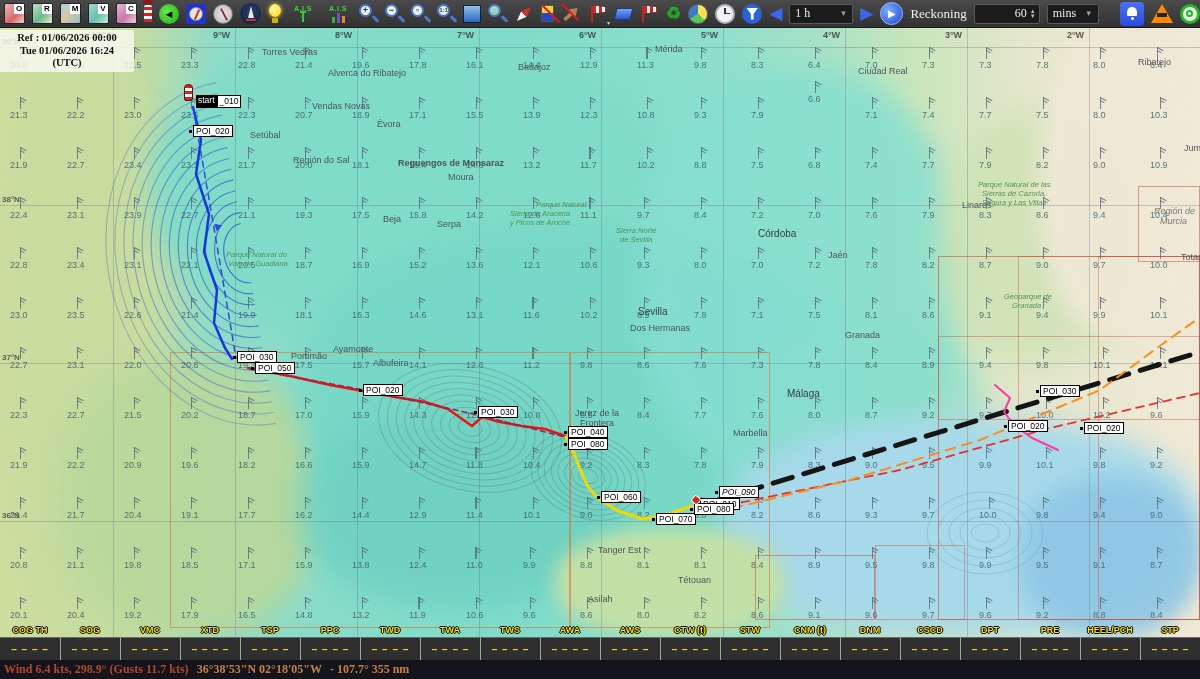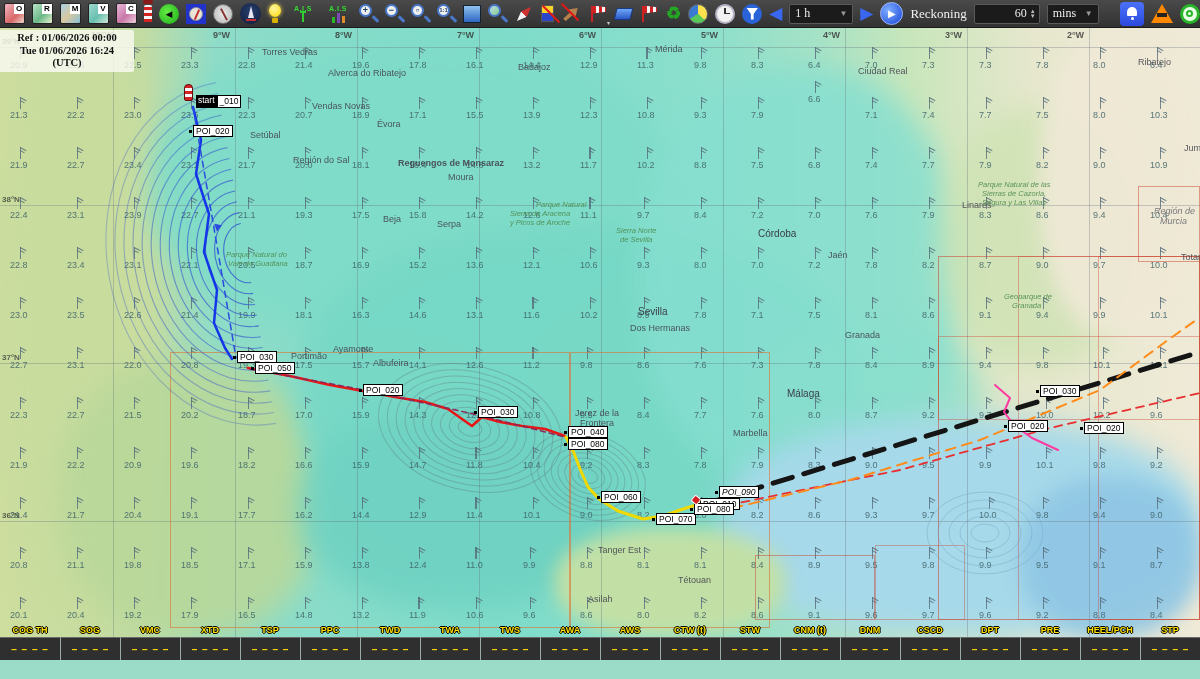--- a/index.html
+++ b/index.html
@@ -770,13 +770,18 @@
       <div class="inst-cell">
         <div class="inst-label">HEEL/PCH</div>
         <div class="inst-box">– – – –</div>
       </div>
       <div class="inst-cell">
         <div class="inst-label">STP</div>
         <div class="inst-box">– – – –</div>
       </div>
     </div>
 
+  <div id="statusbar">
+    <span class="seg1">Wind 6.4 kts, 298.9° (Gusts 11.7 kts)</span>
+    <span class="seg2">36°38'53"N  02°18'05"W</span>
+    <span class="seg3">-  107.7° 355 nm</span>
+  </div>
 </div>
 
 </body></html>

